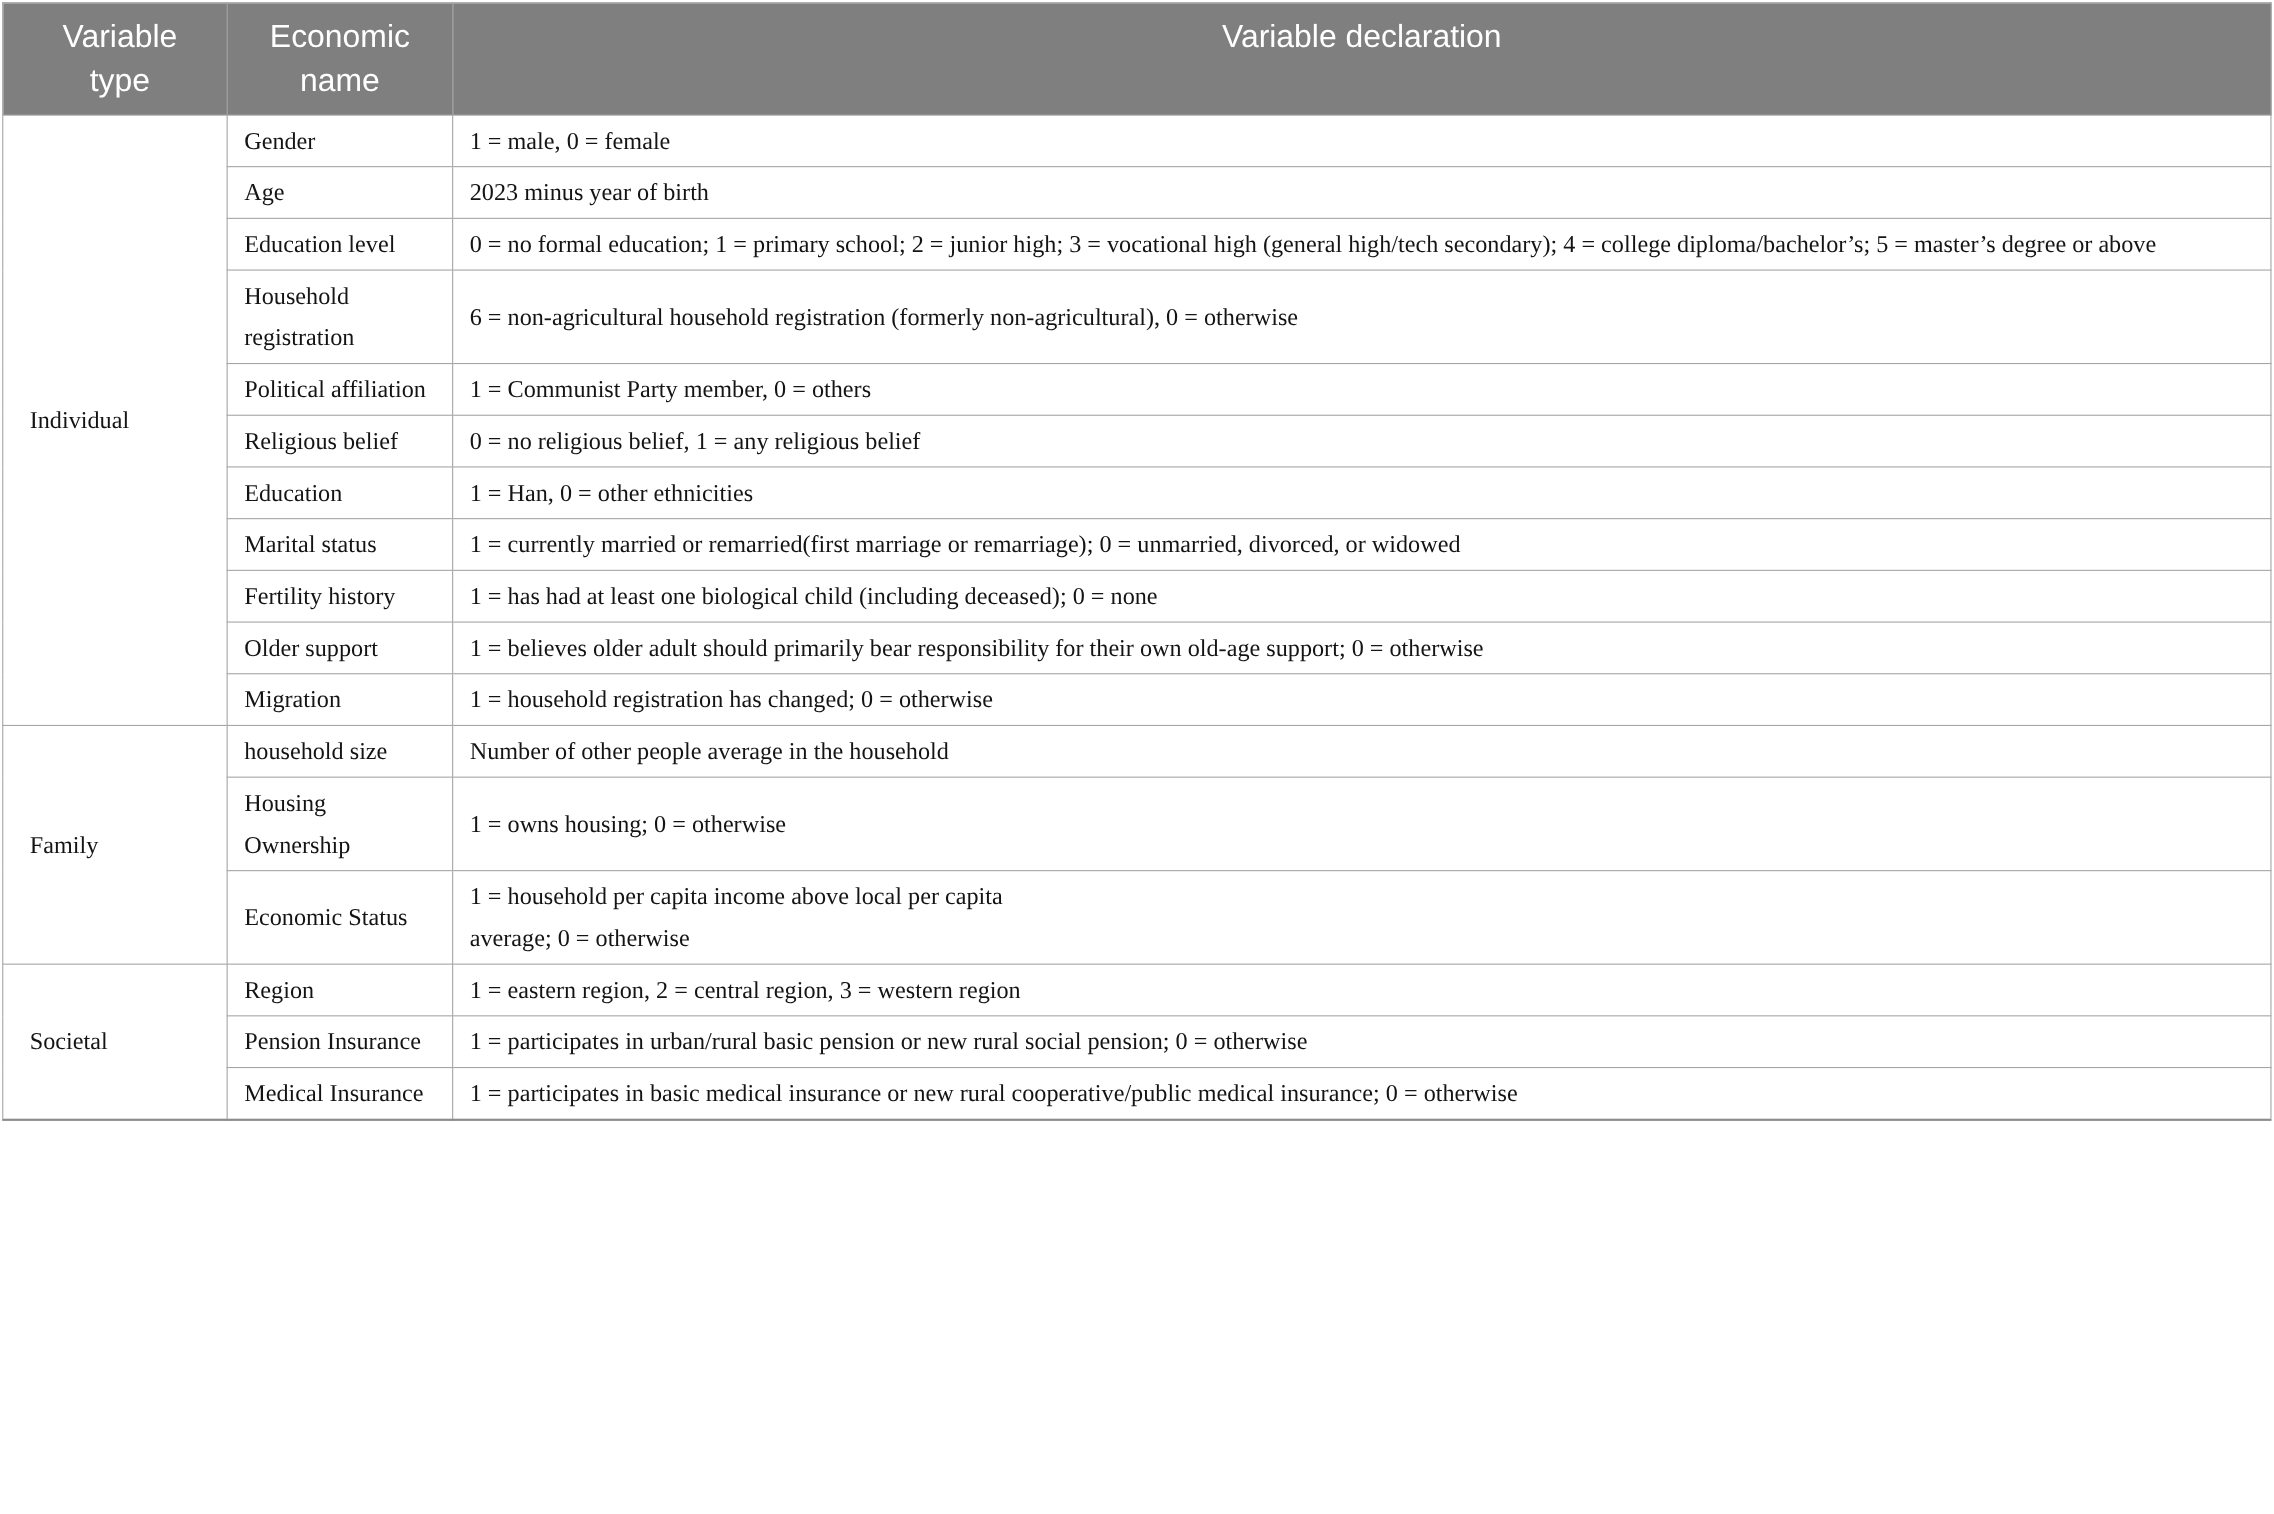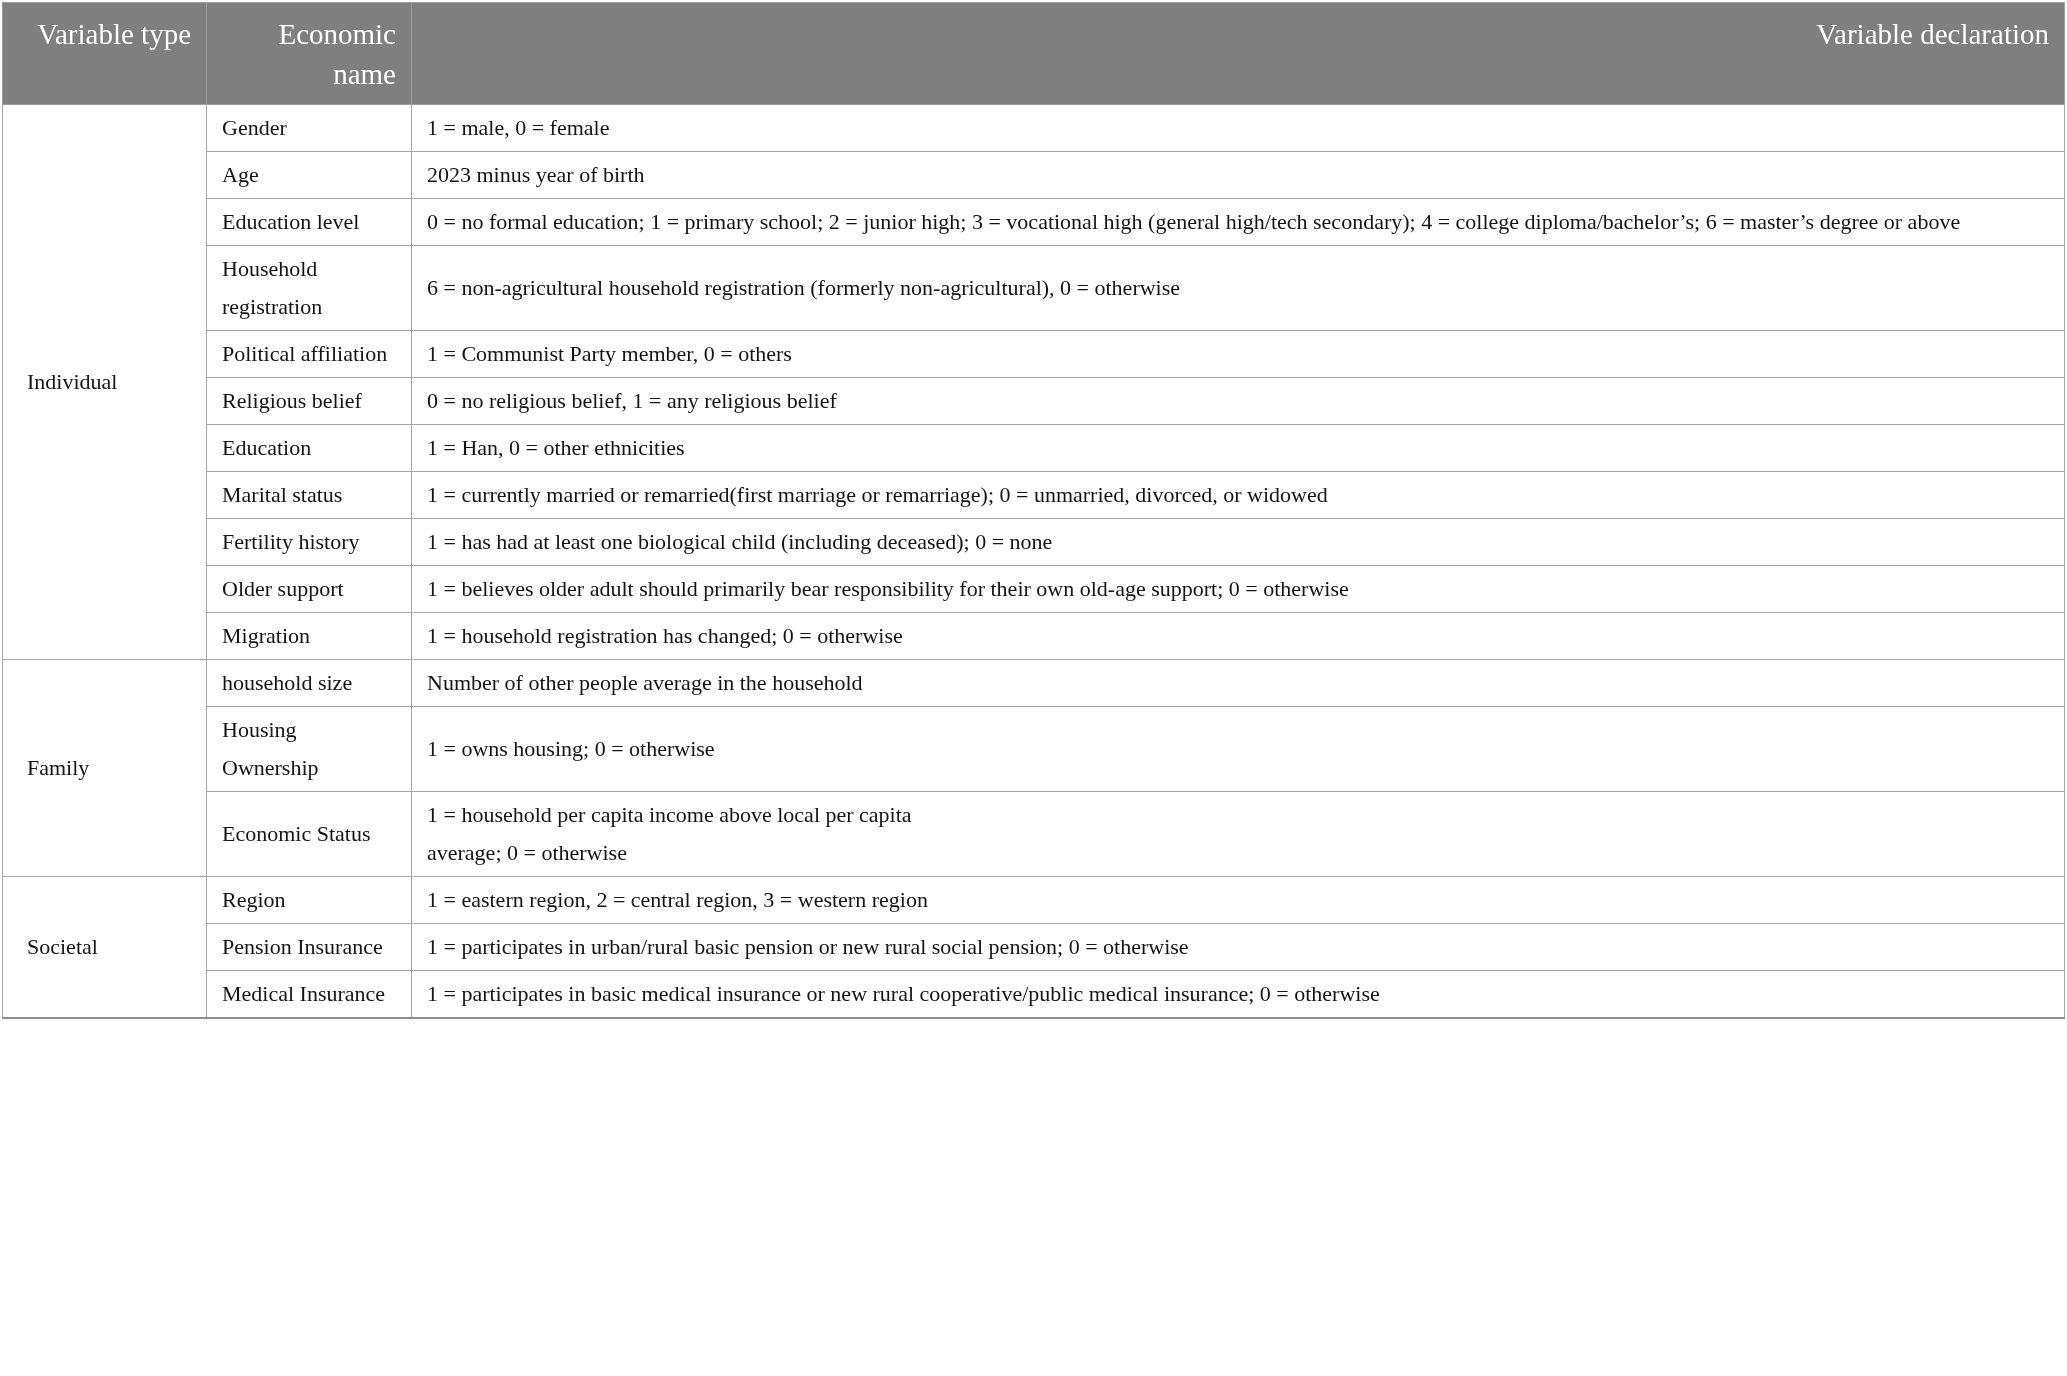--- a/index.html
+++ b/index.html
@@ -25,25 +25,25 @@
     width: 2063px;
     margin: 2px 2px 0 2px;
     border-bottom: 2px solid #8c8c8c;
   }
   th, td {
     border: 1px solid #a6a6a6;
   }
   thead th {
     background: var(--header-bg, #7f7f7f);
     color: var(--header-text, #ffffff);
-    font-family: Liberation Serif, serif;
+    font-family: Liberation Sans, sans-serif;
     font-weight: normal;
     font-size: 29px;
     line-height: 40px;
-    text-align: right;
+    text-align: center;
     vertical-align: top;
     padding: 11px 15px 10px 15px;
     height: 85px;
     border-color: #9d9d9d;
   }
   thead th.col-type { padding-left: 24px; }
   tbody tr { height: 46px; }
   tbody td {
     font-size: 22px;
     line-height: 38px;
@@ -76,21 +76,21 @@
           <td rowspan="11" class="cell-type">Individual</td>
           <td class="cell-name">Gender</td>
           <td class="cell-decl">1 = male, 0 = female</td>
         </tr>
         <tr>
           <td class="cell-name">Age</td>
           <td class="cell-decl">2023 minus year of birth</td>
         </tr>
         <tr>
           <td class="cell-name">Education level</td>
-          <td class="cell-decl">0 = no formal education; 1 = primary school; 2 = junior high; 3 = vocational high (general high/tech secondary); 4 = college diploma/bachelor’s; 6 = master’s degree or above</td>
+          <td class="cell-decl">0 = no formal education; 1 = primary school; 2 = junior high; 3 = vocational high (general high/tech secondary); 4 = college diploma/bachelor’s; 5 = master’s degree or above</td>
         </tr>
         <tr>
           <td class="cell-name">Household registration</td>
           <td class="cell-decl">6 = non-agricultural household registration (formerly non-agricultural), 0 = otherwise</td>
         </tr>
         <tr>
           <td class="cell-name">Political affiliation</td>
           <td class="cell-decl">1 = Communist Party member, 0 = others</td>
         </tr>
         <tr>

